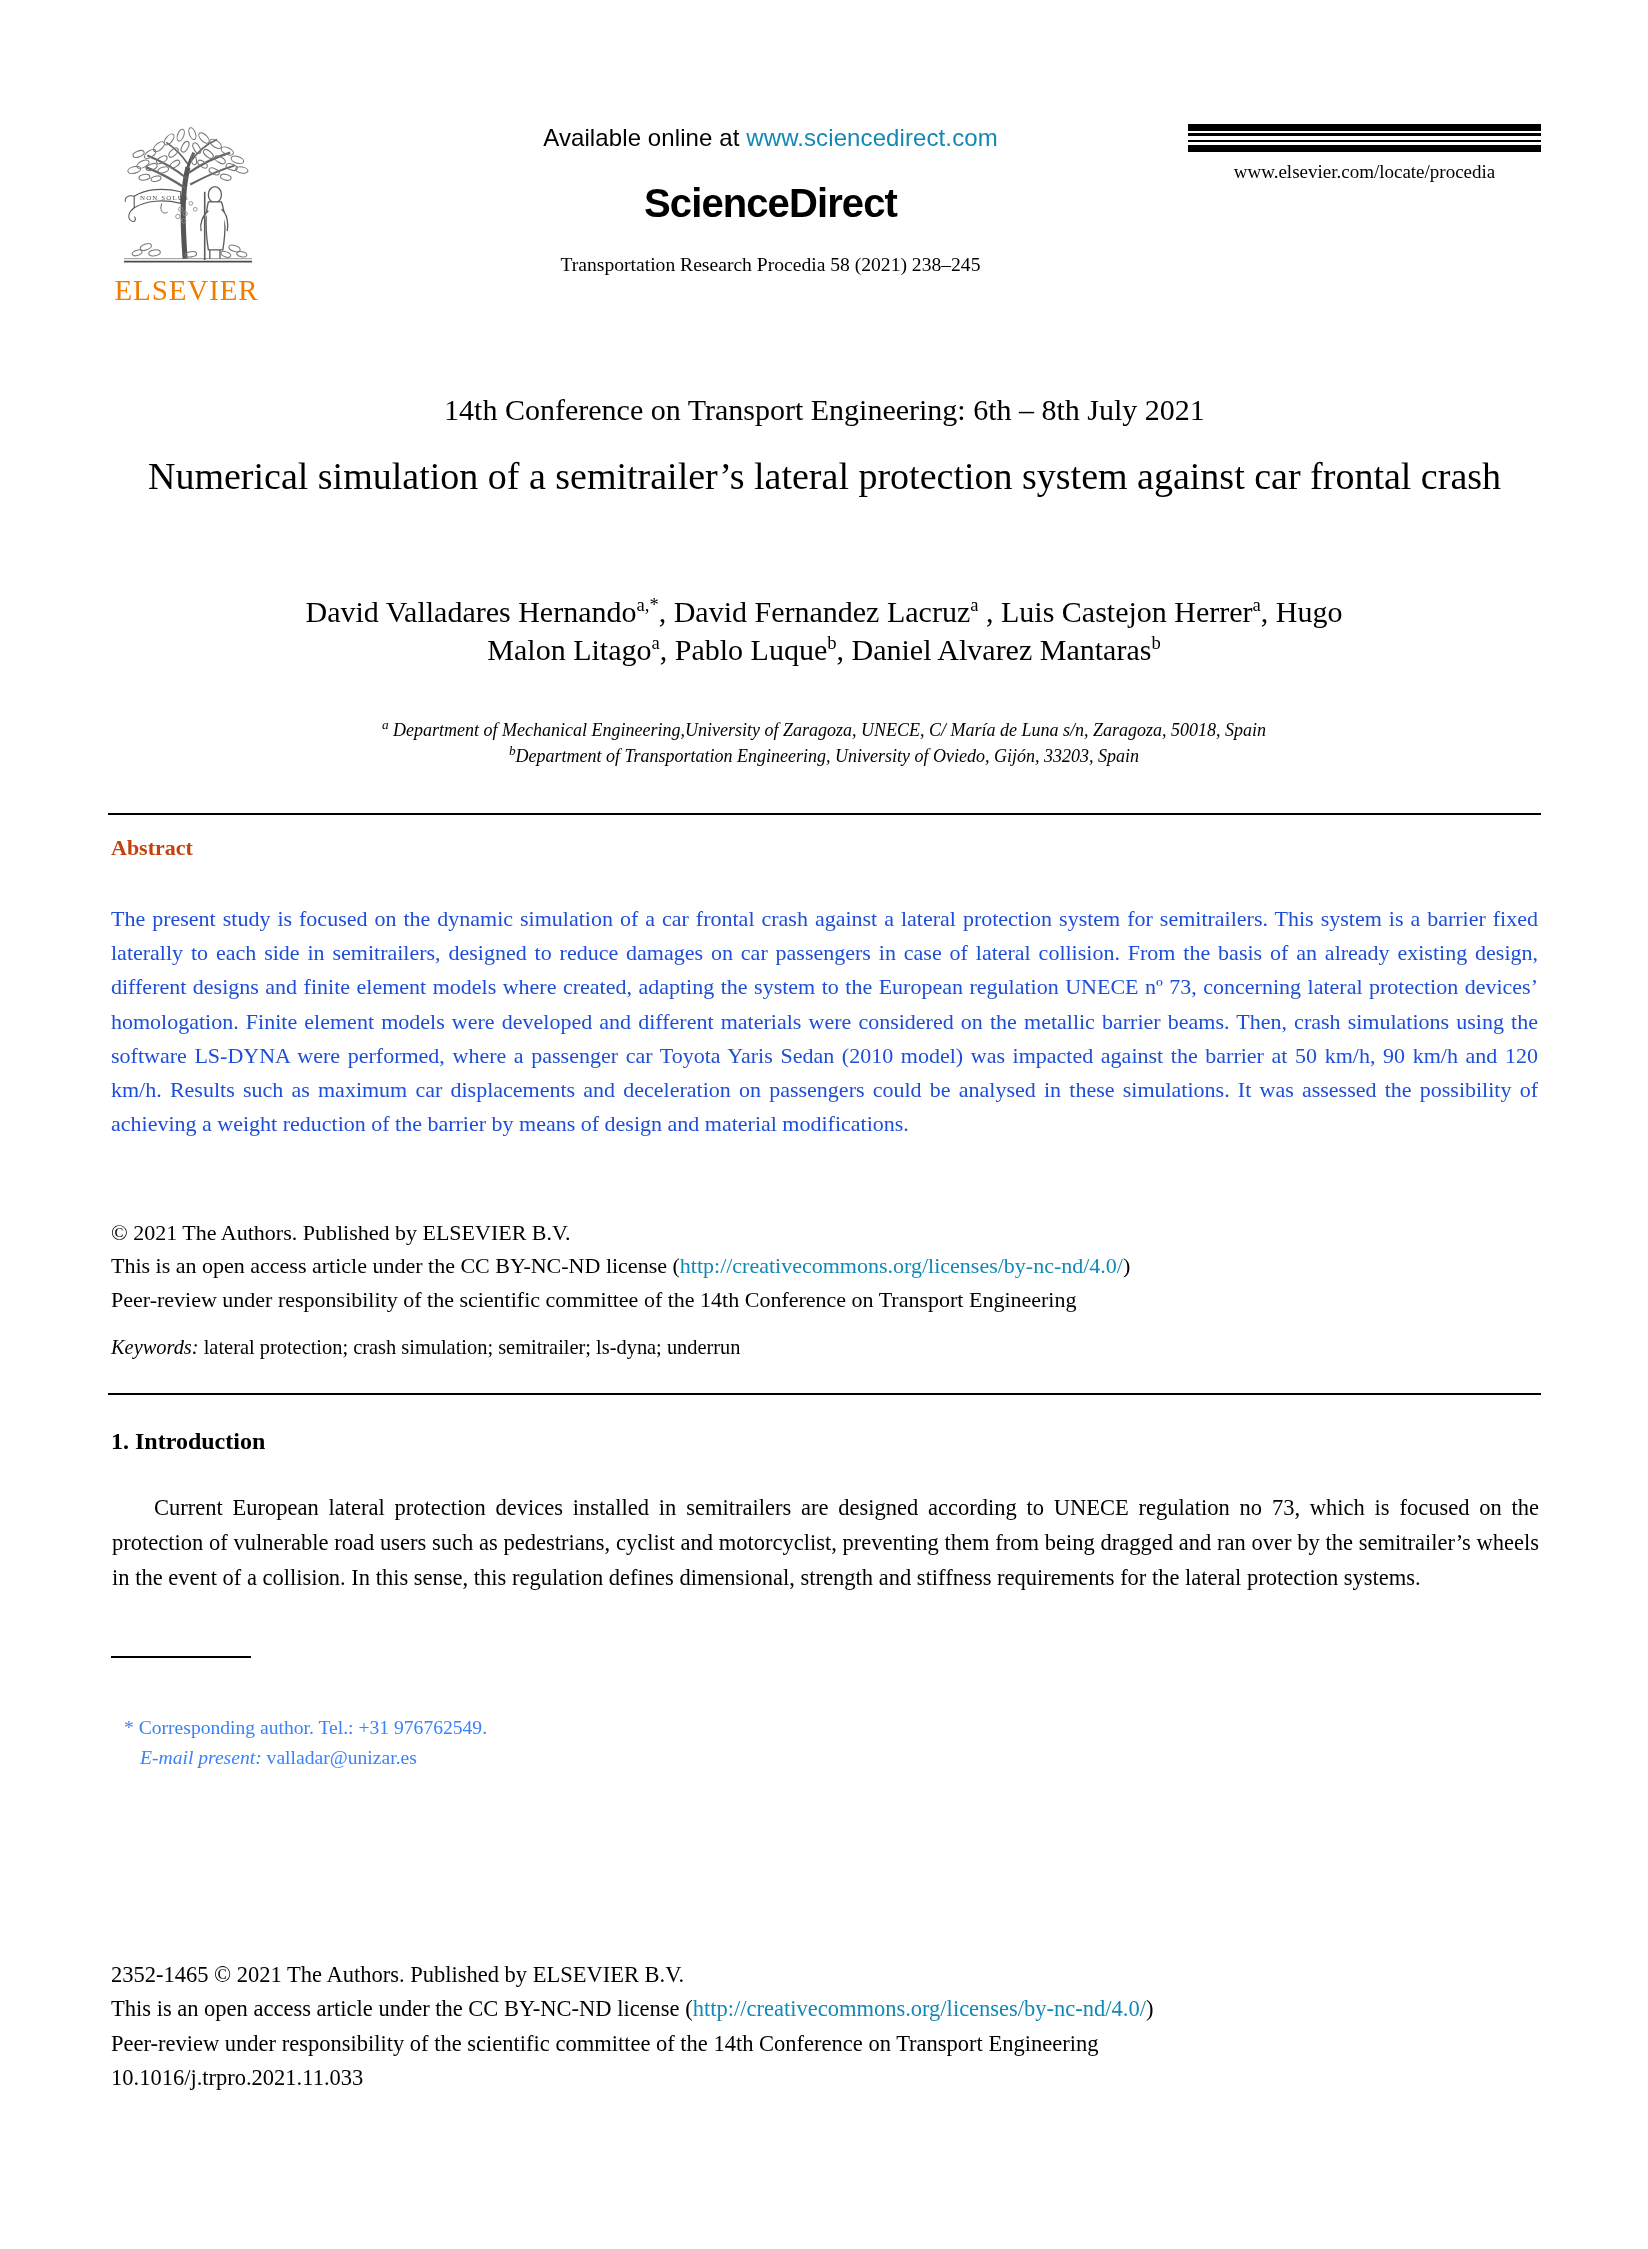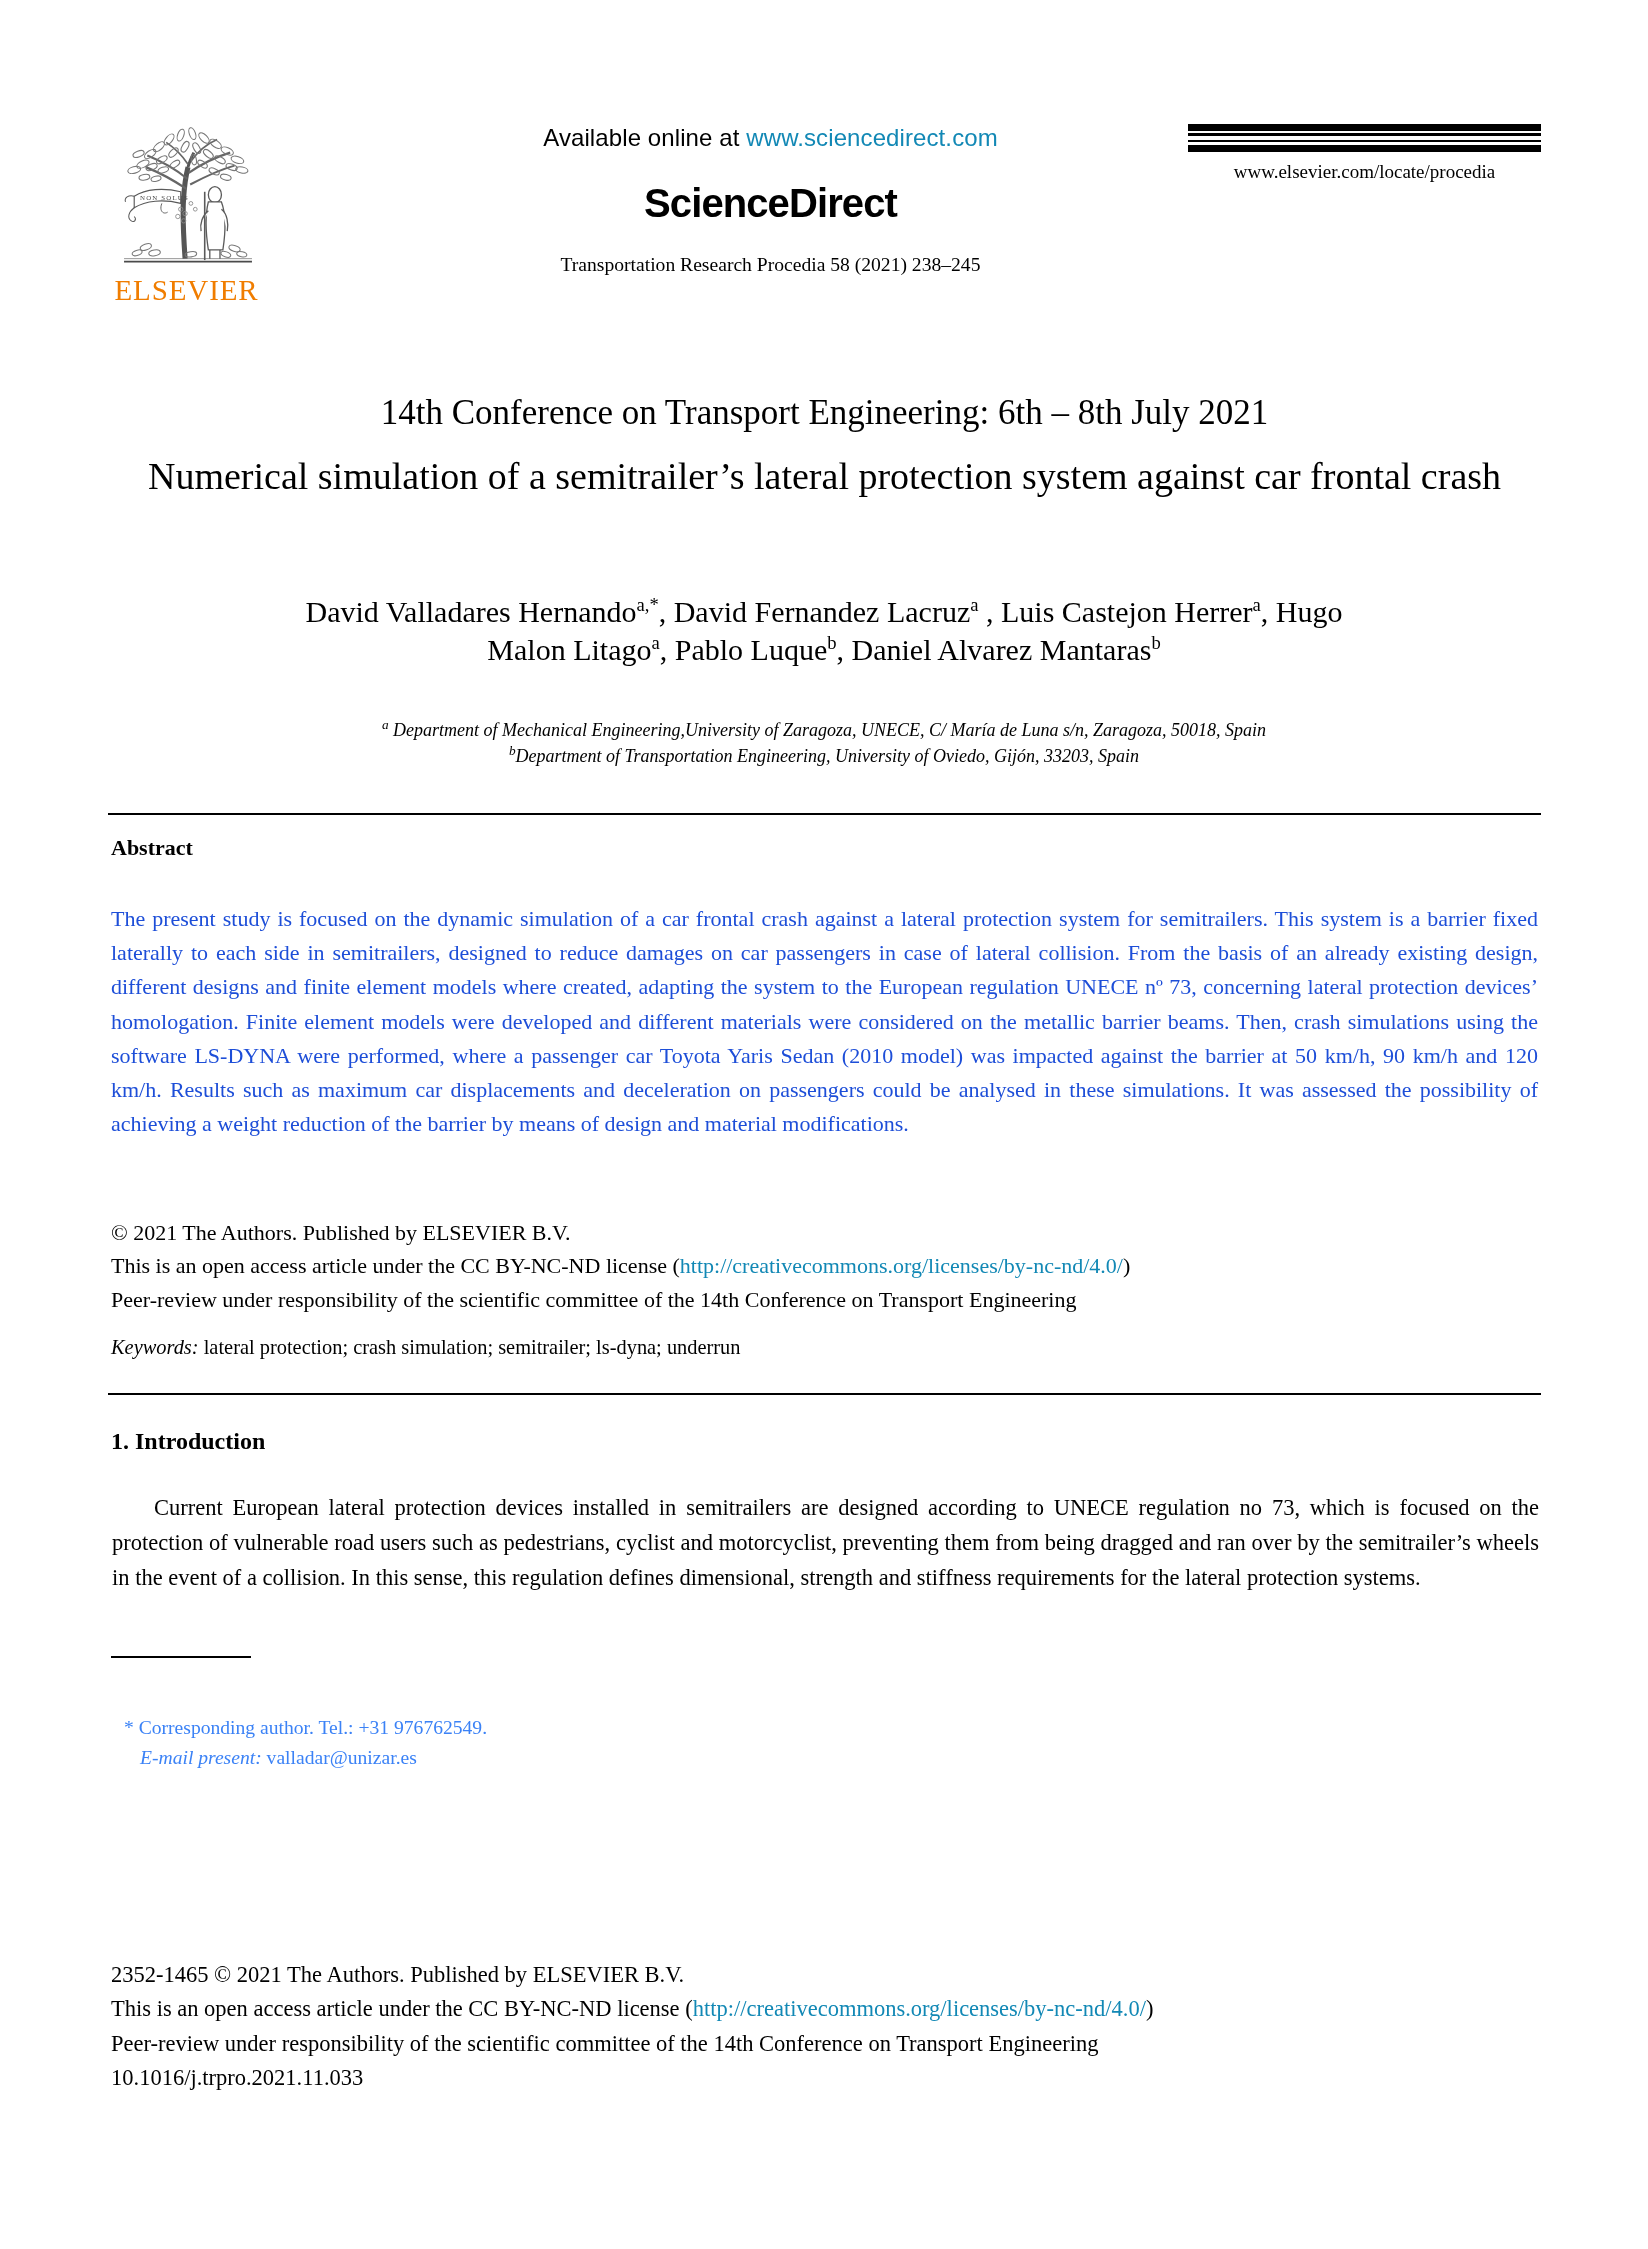--- a/index.html
+++ b/index.html
@@ -140,21 +140,21 @@
     color: #000000;
   }
 
   
   .conference-line {
     position: absolute;
     left: 108px;
     top: 393px;
     width: 1433px;
     text-align: center;
-    font-size: 35px;
+    font-size: 30px;
     color: #000000;
   }
 
   .paper-title {
     position: absolute;
     left: 137px;
     top: 454px;
     width: 1375px;
     text-align: center;
     font-size: 38px;
@@ -206,21 +206,21 @@
   .hrule.r1 { top: 813px; }
   .hrule.r2 { top: 1393px; }
 
   
   .abstract-heading {
     position: absolute;
     left: 111px;
     top: 835px;
     font-weight: bold;
     font-size: 22px;
-    color: #000000;
+    color: #c2410c;
   }
 
   .abstract-body {
     position: absolute;
     left: 111px;
     top: 902px;
     width: 1427px;
     font-size: 22px;
     line-height: 1.555;
     text-align: justify;

